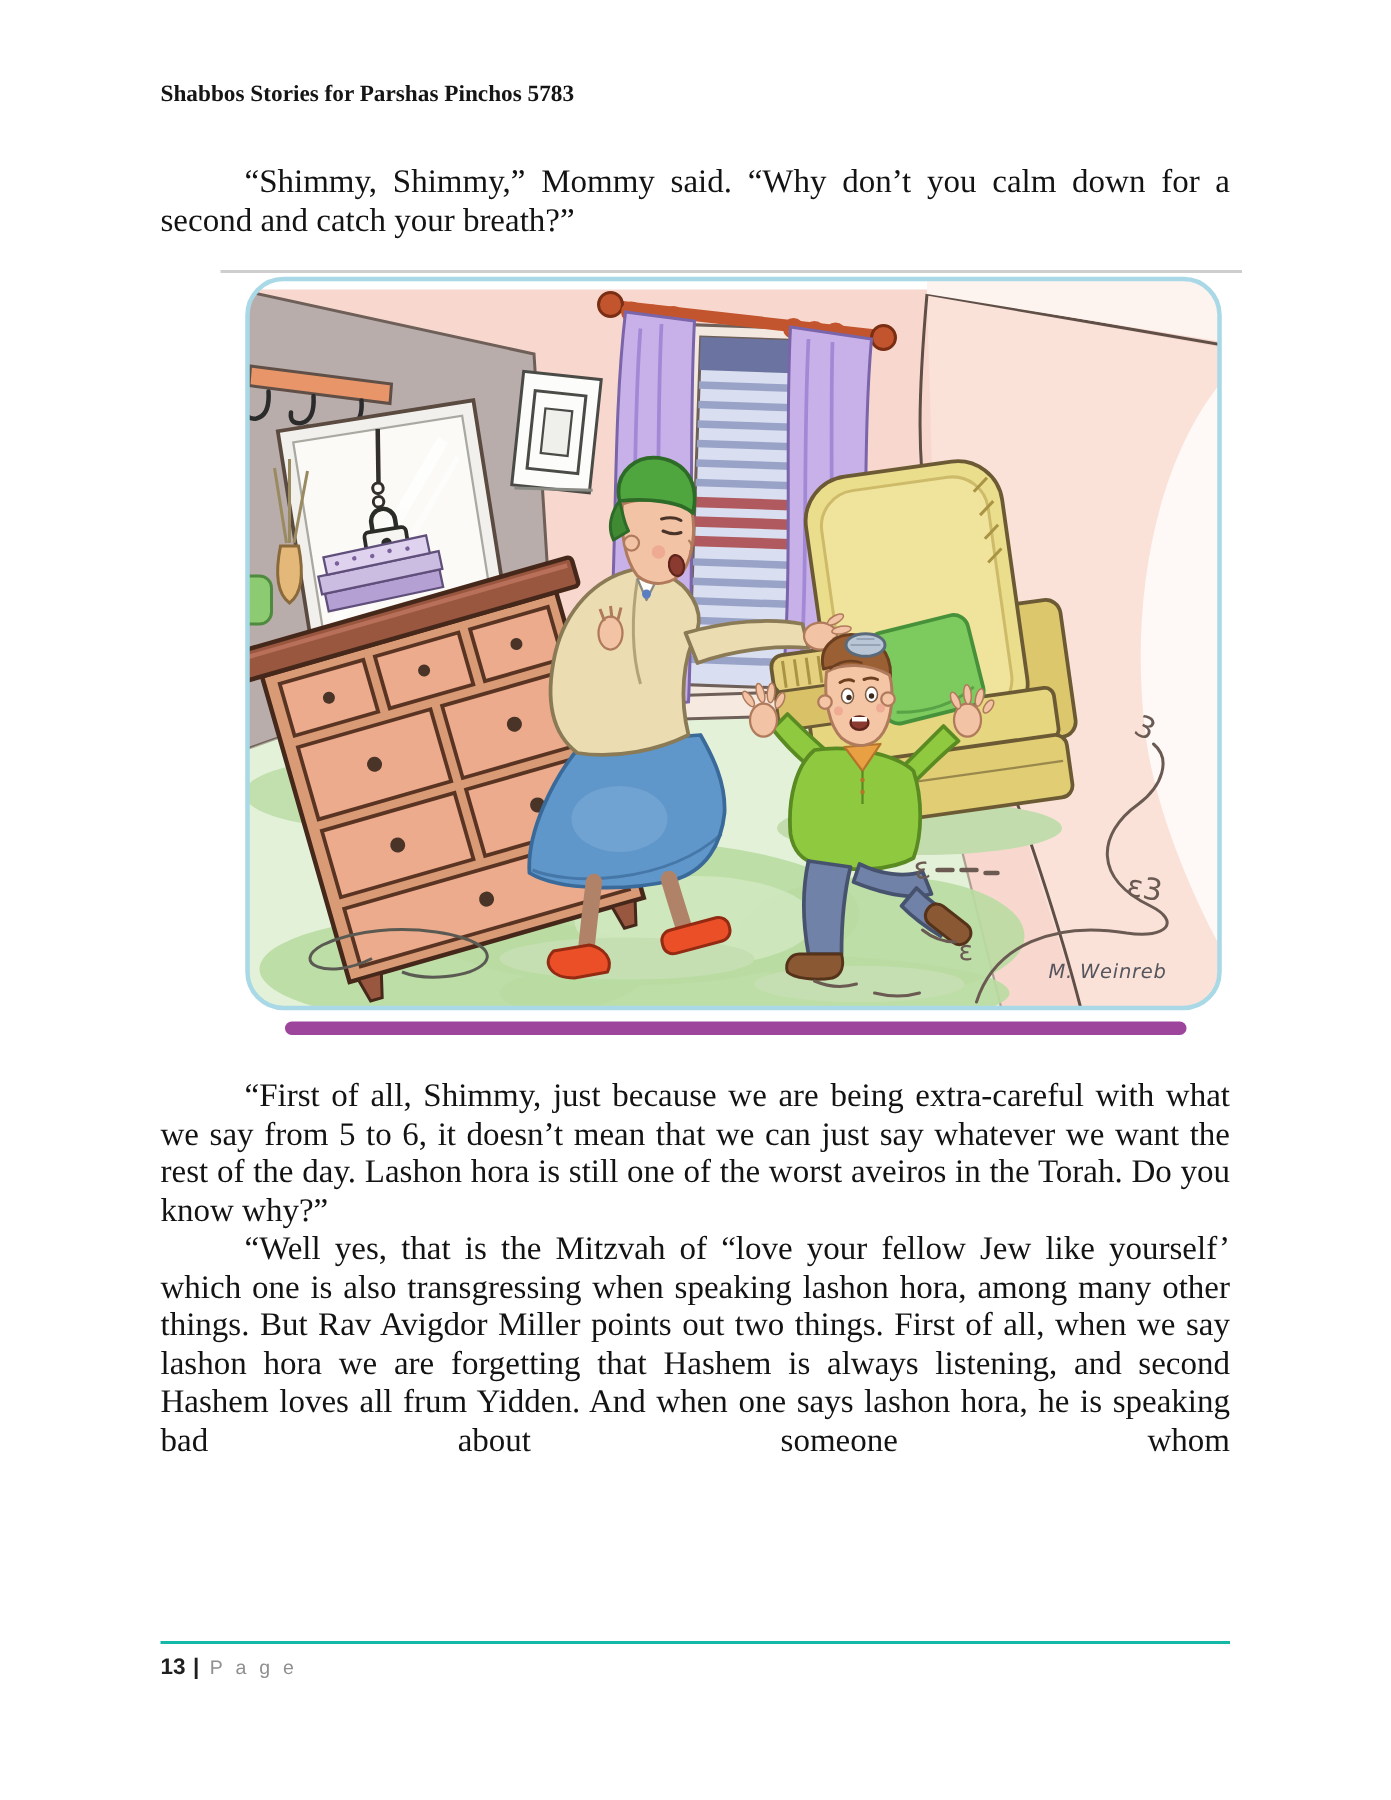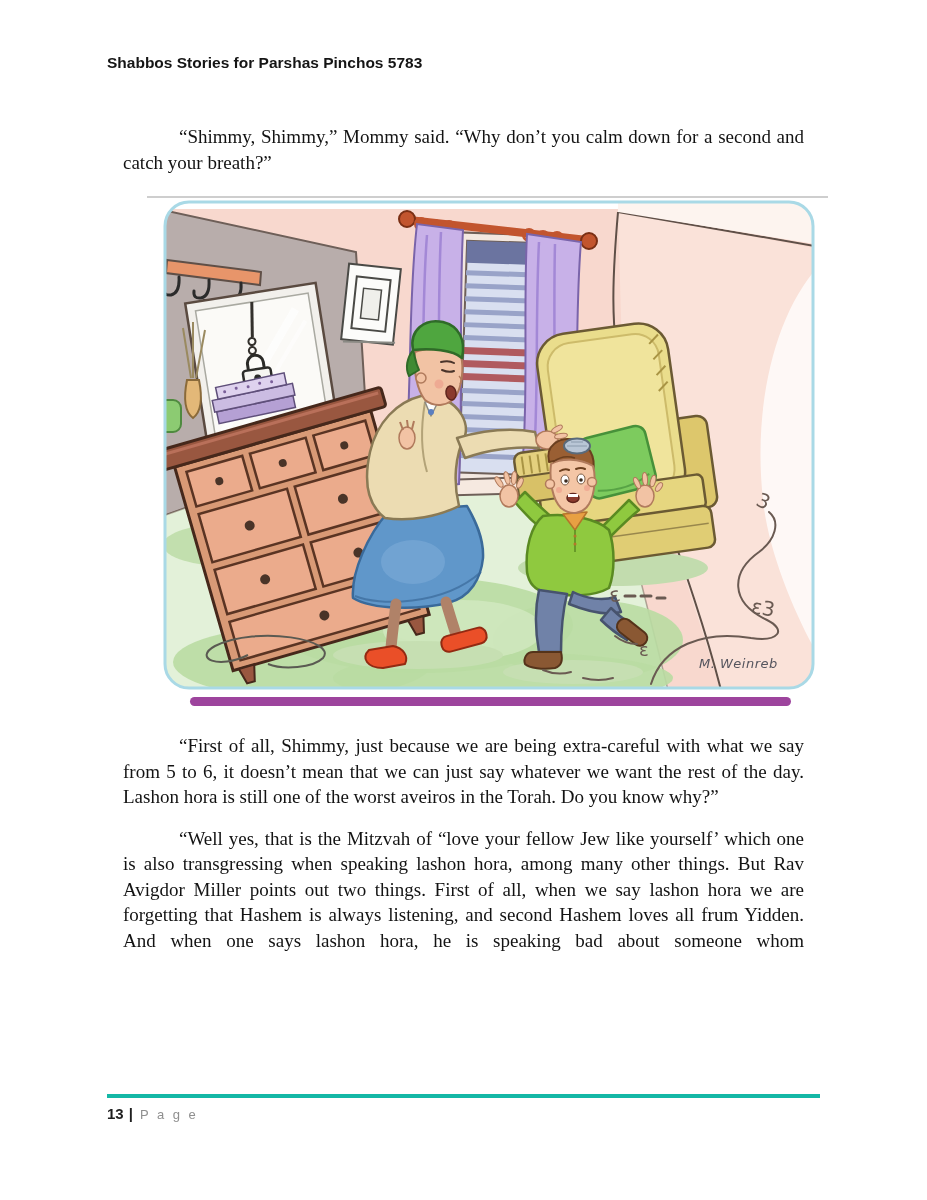--- a/index.html
+++ b/index.html
@@ -1,27 +1,27 @@
 <!DOCTYPE html>
 <html><head>
 <meta charset="utf-8">
 <style>
   html,body { margin:0; padding:0; background:#fff; }
   .page { position:relative; width:927px; height:1200px; background:#ffffff; overflow:hidden;
           font-family:"Liberation Serif", serif; }
-  .doc-header { position:absolute; left:107px; top:54px; font-family:Liberation Sans, sans-serif;
+  .doc-header { position:absolute; left:107px; top:54px; font-family:Liberation Serif, serif;
           font-weight:bold; font-size:15.5px; color:#151515; }
   .content { position:absolute; left:107px; top:108px; width:713px; color:#131313; }
-  .para { margin:16px; font-size:19px; line-height:25.5px; text-align:justify; text-indent:56px; }
+  .para { margin:0; font-size:22px; line-height:25.5px; text-align:justify; text-indent:56px; }
   .para.cont { text-align-last:justify; }
   figure.illo { margin:0; padding:0; }
   .illo-topline { height:0; border-top:2px solid #cecece; width:681px; margin:21px 0 2px 40px; }
   .illo-svg { display:block; margin-left:56px; }
   .illo-bar { width:601px; height:9px; background:#9d449d; border-radius:5px; margin:7px 0 27px 83px; }
-  .doc-footer { position:absolute; left:107px; top:1094px; width:713px; border-top:4px solid #14b8a6;
+  .doc-footer { position:absolute; left:107px; top:1094px; width:713px; border-top:2px solid #14b8a6;
           padding-top:7px; font-family:"Liberation Sans", sans-serif; }
   .doc-footer .num { font-weight:bold; font-size:15px; color:#1f1f1f; }
   .doc-footer .sep { font-weight:bold; font-size:15px; color:#1f1f1f; margin:0 7px 0 5px; }
   .doc-footer .lbl { font-size:13px; color:#8f8f8f; letter-spacing:2.5px; }
 </style>
 </head>
 <body>
 
 <div class="page">
 

